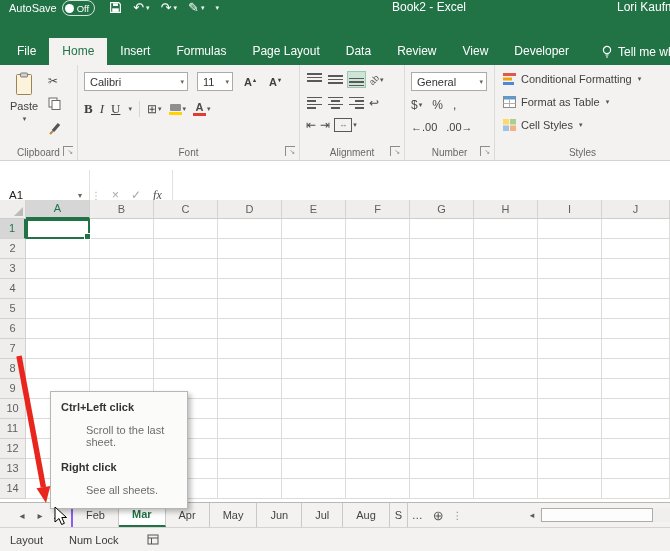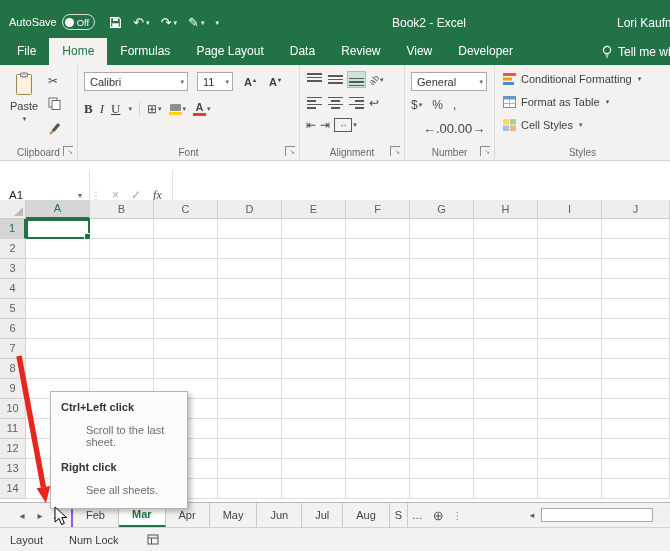--- a/index.html
+++ b/index.html
@@ -1,21 +1,21 @@
 <!DOCTYPE html>
 <html><head>
 <meta charset="utf-8">
 <style>
   html,body{margin:0;padding:0}
   body{position:relative;width:670px;height:551px;overflow:hidden;background:#fff;
        font-family:"Liberation Sans",sans-serif;-webkit-font-smoothing:antialiased}
 
   
   .titlebar{position:absolute;top:0;left:0;width:100%;height:30px;background:#217346;
-            display:flex;align-items:flex-end;color:#fff}
+            display:flex;align-items:flex-start;color:#fff}
   .autosave{display:flex;align-items:center;gap:5px;margin-left:9px;font-size:11px}
   .as-pill{display:inline-flex;align-items:center;border:1px solid rgba(255,255,255,.8);
            border-radius:8px;height:14px;padding:0 5px 0 2px;gap:3px}
   .as-knob{width:9px;height:9px;border-radius:50%;background:#fff}
   .as-state{font-size:9.5px}
   .qat{display:flex;align-items:center;gap:11px;margin-left:14px;font-size:13px}
   .qat .q{display:inline-flex;align-items:center;gap:2px}
   .qat .dd{font-size:7px;opacity:.95}
   .wtitle{position:absolute;left:392px;font-size:12px;white-space:nowrap}
   .user{position:absolute;left:617px;font-size:12px;white-space:nowrap}
@@ -72,21 +72,21 @@
   .al.aright i:nth-child(2n){width:60%;margin-left:auto}
   .al.vtop{justify-content:flex-start}.al.vbot{justify-content:flex-end}
   .al.on{background:#cde4d7;outline:1px solid #9cc7b0}
   .orient{display:inline-block;transform:rotate(-45deg);font-size:9px;color:#595959}
   .glyphbtn{font-size:12px;color:#4a4a4a;display:inline-flex;align-items:center}
   .mergebox{width:16px;height:12px;border:1px solid #595959;font-size:8px;line-height:11px;
             text-align:center;color:#595959}
 
   .n-combo{position:absolute;left:6px;top:7px;width:76px}
   .n-row2{position:absolute;left:6px;top:33px;display:flex;gap:10px;align-items:center}
-  .n-row3{position:absolute;left:18px;top:56px;display:flex;font-size:13px}
+  .n-row3{position:absolute;left:6px;top:56px;display:flex;gap:9px;font-size:11px}
 
   .s-row{position:absolute;left:8px;display:flex;align-items:center;gap:5px;white-space:nowrap}
   .s-r1{top:8px}.s-r2{top:31px}.s-r3{top:54px}
 
   
   .fbar{position:absolute;top:170px;left:0;width:100%;height:51px;background:#fff;
         border-bottom:1px solid #d5d3d1;box-sizing:border-box;display:flex;align-items:stretch}
   .namebox{width:90px;display:flex;align-items:center;padding-left:9px;font-size:11.5px;color:#222;
            position:relative;border-right:1px solid #e3e1df;box-sizing:border-box}
   .nb-dd{position:absolute;right:7px;font-size:8px;color:#666}
@@ -197,20 +197,21 @@
     </span>
   </div>
   <div class="wtitle">Book2 - Excel</div>
   <div class="user">Lori Kaufman</div>
 </div>
 
 <div class="tabrow">
   <div class="rtabs">
       <div class="rtab">File</div>
       <div class="rtab active">Home</div>
+      <div class="rtab">Insert</div>
       <div class="rtab">Formulas</div>
       <div class="rtab">Page Layout</div>
       <div class="rtab">Data</div>
       <div class="rtab">Review</div>
       <div class="rtab">View</div>
       <div class="rtab">Developer</div>
     </div>
   <div class="tellme">
     <svg width="12" height="14" viewBox="0 0 12 14">
         <circle cx="6" cy="5" r="3.6" fill="none" stroke="#fff" stroke-width="1.2"></circle>

